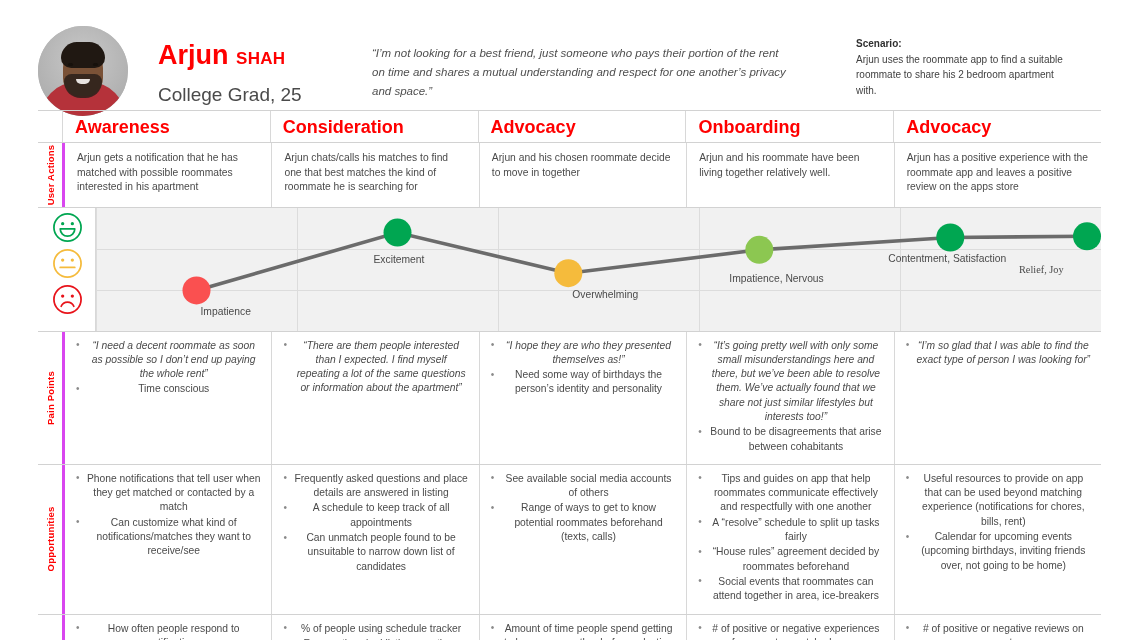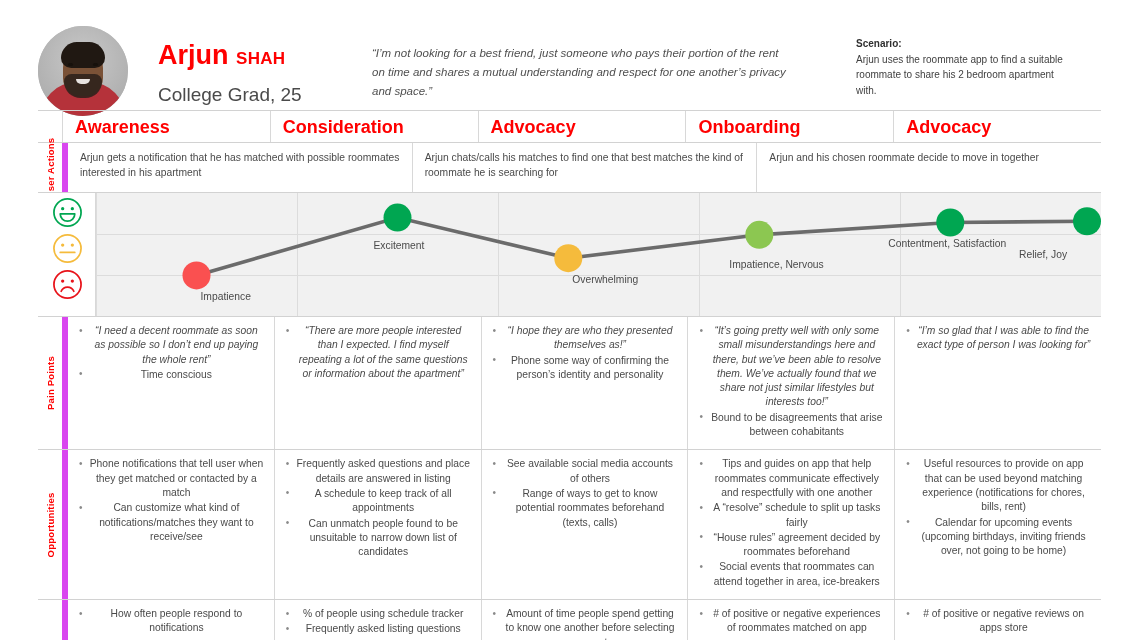--- a/index.html
+++ b/index.html
@@ -65,21 +65,21 @@
     width: 24px; flex: 0 0 24px; position: relative;
   }
   .rowlabel span {
     position: absolute; left: 50%; top: 50%;
     transform: translate(-50%,-50%) rotate(-90deg);
     white-space: nowrap; color: #ff0000; font-weight: bold;
     font-size: 9.5px; letter-spacing: .2px;
   }
   .cells { display: flex; flex: 1 1 auto; }
   .cell { flex: 1 1 0; min-width: 0; border-left: 1px solid #d8d8d8; padding: 7px 10px 9px 10px; }
-  .cell:first-child { border-left: 6px solid #d946ef; }
+  .cell:first-child { border-left: 3px solid #d946ef; }
 
   
   .stage-row .cell { padding: 6px 10px 5px 12px; border-left: 1px solid #d8d8d8; }
   .stage-name { color: #ff0000; font-size: 18px; font-weight: bold; line-height: 20px; }
 
   .action-row .cell { padding: 8px 12px 12px 12px; }
   .action-text { font-size: 10.3px; line-height: 14.5px; color: #4a4a4a; }
 
   ul.bullets { margin: 0; padding: 0; list-style: none; }
   ul.bullets li {
@@ -176,20 +176,26 @@
       </div>
       <div class="cells" id="useractions-cells">
           <div class="cell">
             <div class="action-text">Arjun gets a notification that he has matched with possible roommates interested in his apartment</div>
           </div>
           <div class="cell">
             <div class="action-text">Arjun chats/calls his matches to find one that best matches the kind of roommate he is searching for</div>
           </div>
           <div class="cell">
             <div class="action-text">Arjun and his chosen roommate decide to move in together</div>
+          </div>
+          <div class="cell">
+            <div class="action-text">Arjun and his roommate have been living together relatively well.</div>
+          </div>
+          <div class="cell">
+            <div class="action-text">Arjun has a positive experience with the roommate app and leaves a positive review on the apps store</div>
           </div>
         </div>
     </div>
 
     <div class="row emotion-row">
       <div class="emo-labelcol">
         <div class="emo-faces">
           <svg class="face" viewBox="0 0 32 32">
             <circle cx="16" cy="16" r="14" fill="none" stroke="#00a651" stroke-width="1.8"></circle>
             <circle cx="11" cy="12" r="1.7" fill="#00a651"></circle>
@@ -230,45 +236,45 @@
             <circle cx="663.3" cy="41.8" r="14" fill="#8cc751"></circle>
             <circle cx="854.3" cy="29.5" r="14" fill="#00a651"></circle>
             <circle cx="991.0" cy="28.3" r="14" fill="#00a651"></circle>
           </svg>
         <div id="emo-labels">
             <div class="emo-label" style="left: 104.5px; top: 98.41px;">Impatience</div>
             <div class="emo-label" style="left: 277.5px; top: 46.6px;">Excitement</div>
             <div class="emo-label" style="left: 476.35px; top: 81.19px;">Overwhelming</div>
             <div class="emo-label" style="left: 633.3px; top: 65.82px;">Impatience, Nervous</div>
             <div class="emo-label" style="left: 792.25px; top: 45px;">Contentment, Satisfaction</div>
-            <div class="emo-label" style="left: 923px; top: 56.29px;">Relief, Joy</div>
+            <div class="emo-label" style="left: 923px; top: 56.29px; font-family: Liberation Serif, serif;">Relief, Joy</div>
           </div>
       </div>
     </div>
 
     <div class="row">
       <div class="rowlabel">
         <span>Pain Points</span>
       </div>
       <div class="cells" id="painpoints-cells">
           <div class="cell">
             <ul class="bullets">
               <li class="quoted">“I need a decent roommate as soon as possible so I don’t end up paying the whole rent”</li>
               <li>Time conscious</li>
             </ul>
           </div>
           <div class="cell">
             <ul class="bullets">
-              <li class="quoted">“There are more people interested than I expected. I find myself repeating a lot of the same questions or information about the apartment”</li>
+              <li class="quoted">“There are them people interested than I expected. I find myself repeating a lot of the same questions or information about the apartment”</li>
             </ul>
           </div>
           <div class="cell">
             <ul class="bullets">
               <li class="quoted">“I hope they are who they presented themselves as!”</li>
-              <li>Phone some way of confirming the person’s identity and personality</li>
+              <li>Need some way of birthdays the person’s identity and personality</li>
             </ul>
           </div>
           <div class="cell">
             <ul class="bullets">
               <li class="quoted">“It’s going pretty well with only some small misunderstandings here and there, but we’ve been able to resolve them. We’ve actually found that we share not just similar lifestyles but interests too!”</li>
               <li>Bound to be disagreements that arise between cohabitants</li>
             </ul>
           </div>
           <div class="cell">
             <ul class="bullets">

